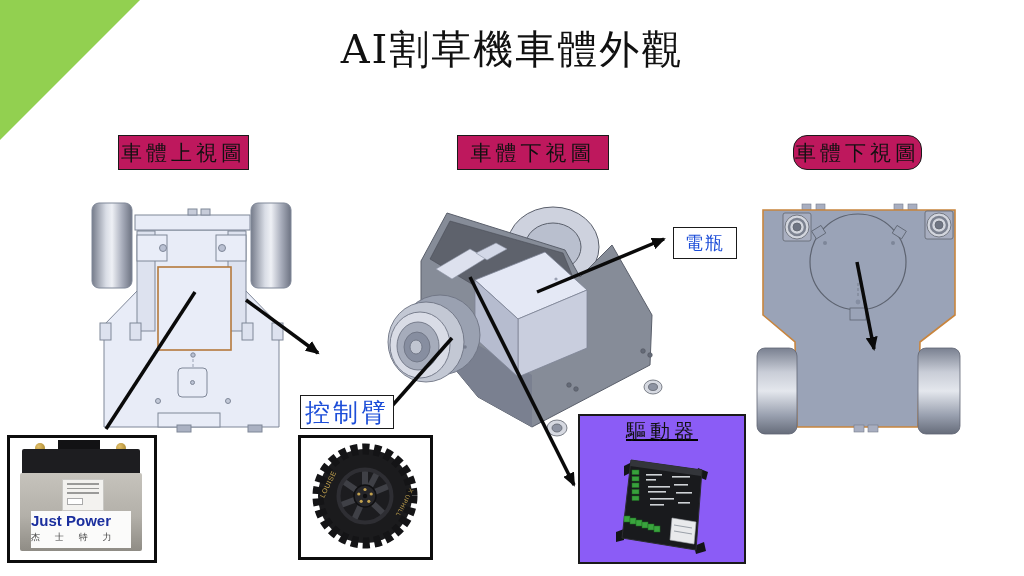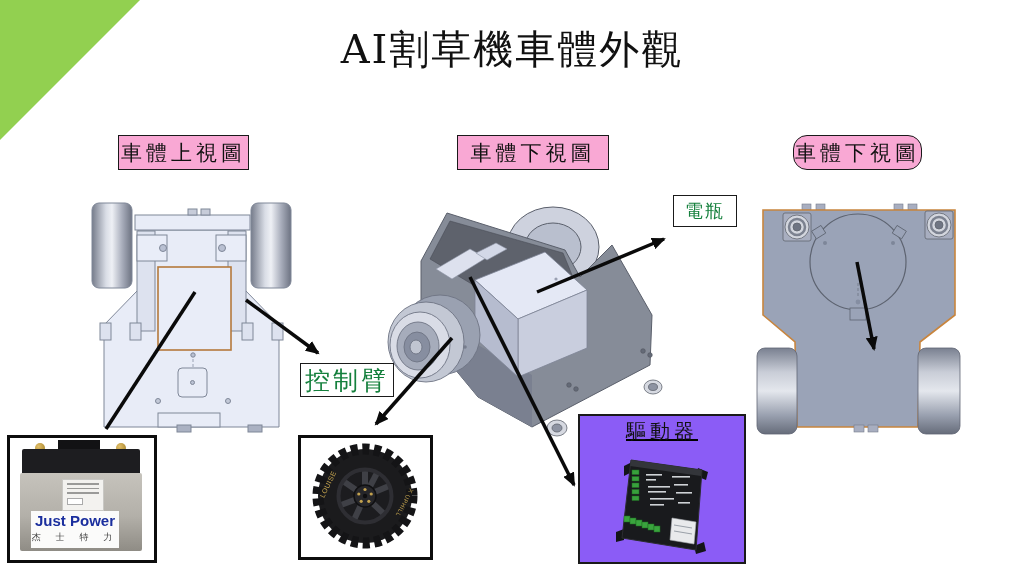--- a/index.html
+++ b/index.html
@@ -3,25 +3,25 @@
 <meta charset="utf-8">
 <style>
   html,body{margin:0;padding:0;background:#fff;}
   .stage{position:relative;width:1024px;height:576px;background:#ffffff;overflow:hidden;
          font-family:"DejaVu Serif","Liberation Serif",serif;}
   .abs{position:absolute;}
   .corner-triangle{position:absolute;left:0;top:0;width:140px;height:140px;background:#92d050;
          clip-path:polygon(0 0,100% 0,0 100%);}
   .title{position:absolute;left:0;right:0;top:22px;margin:0;text-align:center;
          font-size:40px;font-weight:400;color:#111;letter-spacing:2px;}
-  .view-label{position:absolute;border:1.6px solid #1a1a1a;background:#f9a8d4;color:#111;
+  .view-label{position:absolute;border:1.6px solid #1a1a1a;background:#be185d;color:#111;
          display:flex;align-items:center;justify-content:center;
          font-size:21px;letter-spacing:4px;z-index:6;}
-  .callout{position:absolute;border:1.6px solid #1a1a1a;background:#fff;color:#15803d;
-         display:flex;align-items:center;justify-content:center;z-index:6;}
+  .callout{position:absolute;border:1.6px solid #1a1a1a;background:#fff;color:#1d4ed8;
+         display:flex;align-items:center;justify-content:center;z-index:6;margin-top:32px;}
   #co-battery{left:673px;top:195px;width:62px;height:30px;font-size:18px;letter-spacing:2px;}
   #co-arm{left:300px;top:363px;width:92px;height:32px;font-size:25px;letter-spacing:3px;}
   #co-disc{left:825px;top:362px;width:85px;height:33px;font-size:19px;letter-spacing:2px;background:transparent;}
   #lbl-top{left:118px;top:135px;width:129px;height:33px;}
   #lbl-iso{left:457px;top:135px;width:150px;height:33px;}
   #lbl-bottom{left:793px;top:135px;width:127px;height:33px;border-radius:14px;}
   .photo-frame{position:absolute;border:3px solid #0d0d0d;background:#ffffff;z-index:4;}
   #battery-photo{left:7px;top:435px;width:144px;height:122px;}
   #wheel-photo{left:298px;top:435px;width:129px;height:119px;}
   #driver-frame{position:absolute;left:578px;top:414px;width:164px;height:146px;
@@ -31,21 +31,21 @@
   .arrow-overlay{position:absolute;left:0;top:0;z-index:5;pointer-events:none;}
   
   .bat-terminal{position:absolute;width:10px;height:10px;border-radius:50%;
          background:radial-gradient(circle at 35% 35%,#e3c06a,#9c7a22);}
   .bat-cap{position:absolute;left:48px;top:2px;width:42px;height:13px;background:#121214;}
   .bat-top{position:absolute;left:12px;top:11px;width:118px;height:26px;background:#1d1d20;border-radius:2px;}
   .bat-body{position:absolute;left:10px;top:35px;width:122px;height:78px;border-radius:2px;
          background:linear-gradient(180deg,#c6c3bc 0%,#b3b0a9 55%,#8f8c85 100%);}
   .bat-small-label{position:absolute;left:52px;top:41px;width:40px;height:30px;background:#f3f2ef;border:0.5px solid #c9c8c4;}
   .bat-small-label i{display:block;height:1.5px;background:#9a9a98;margin:3px 4px 0 4px;}
-  .bat-brand{position:absolute;left:21px;top:73px;width:88px;height:37px;background:#fbfbfa;text-align:center;}
+  .bat-brand{position:absolute;left:21px;top:73px;width:100px;height:37px;background:#fbfbfa;}
   .bat-brand-en{font-family:"Liberation Sans",sans-serif;font-weight:bold;font-size:15px;
          color:#1b2f9e;line-height:20px;letter-spacing:0px;}
   .bat-brand-zh{font-size:9px;color:#3c3c3c;letter-spacing:6px;line-height:12px;}
 </style>
 </head>
 <body>
 
 <div class="stage">
 
   <div class="corner-triangle"></div>

